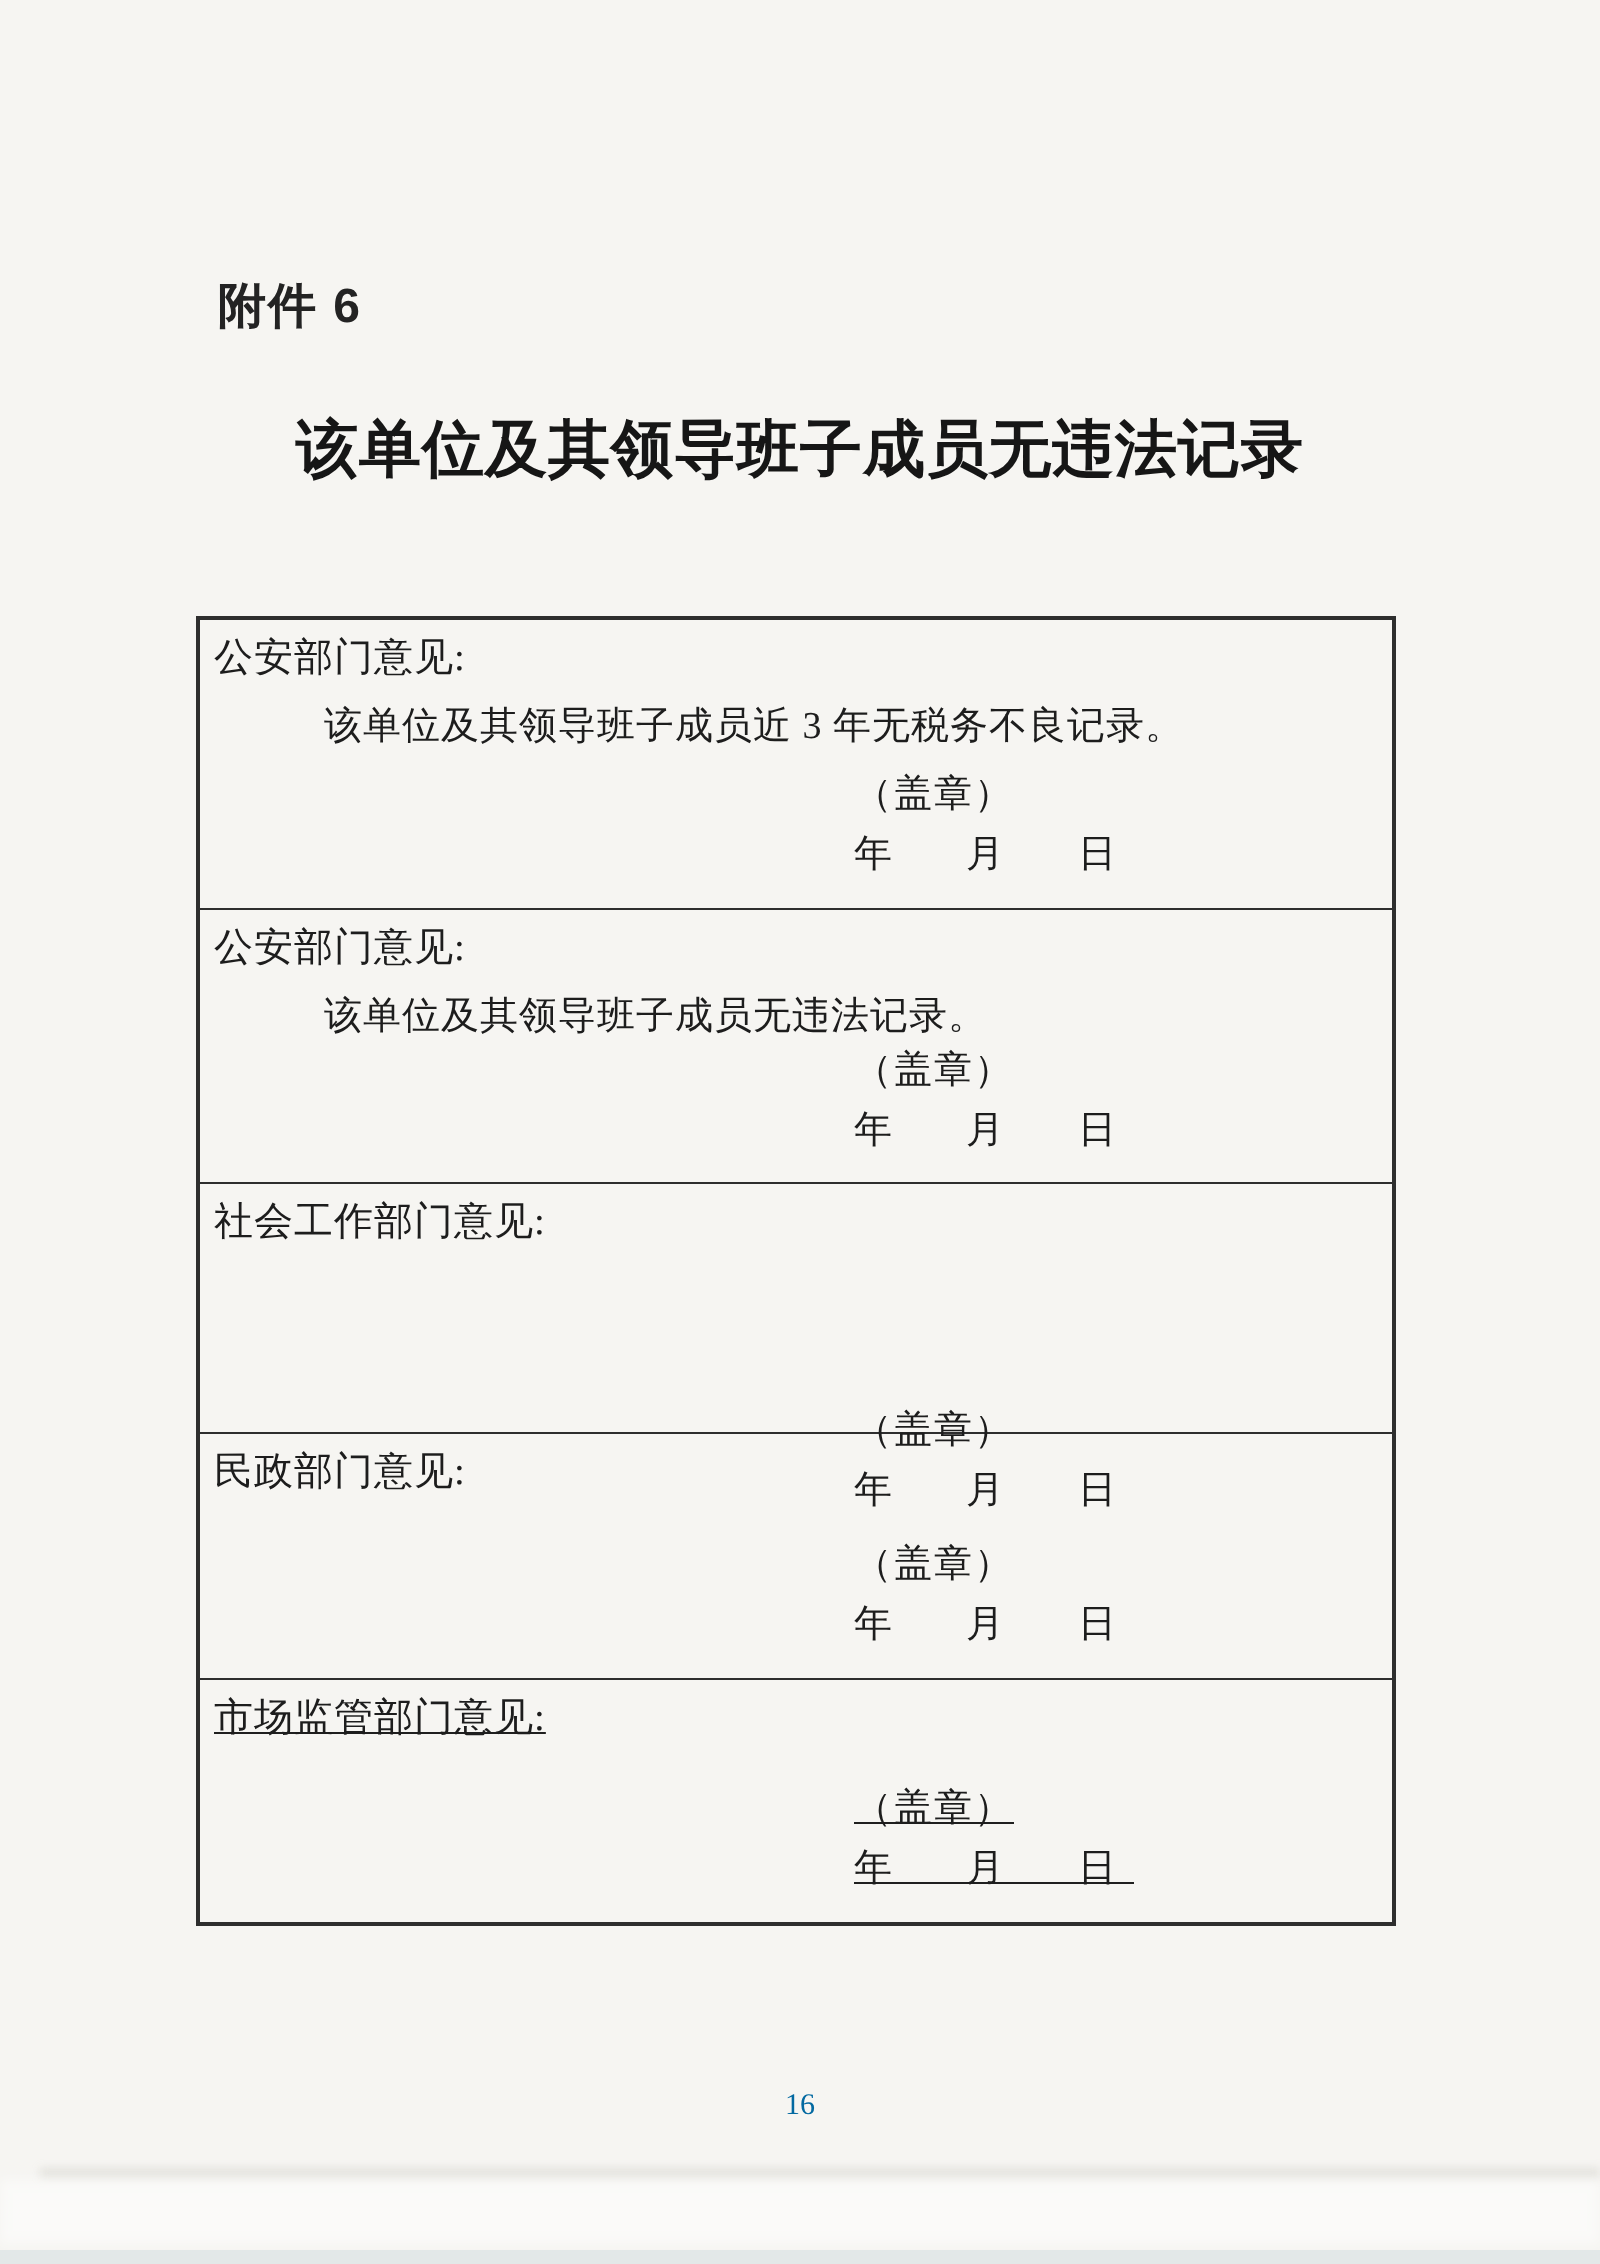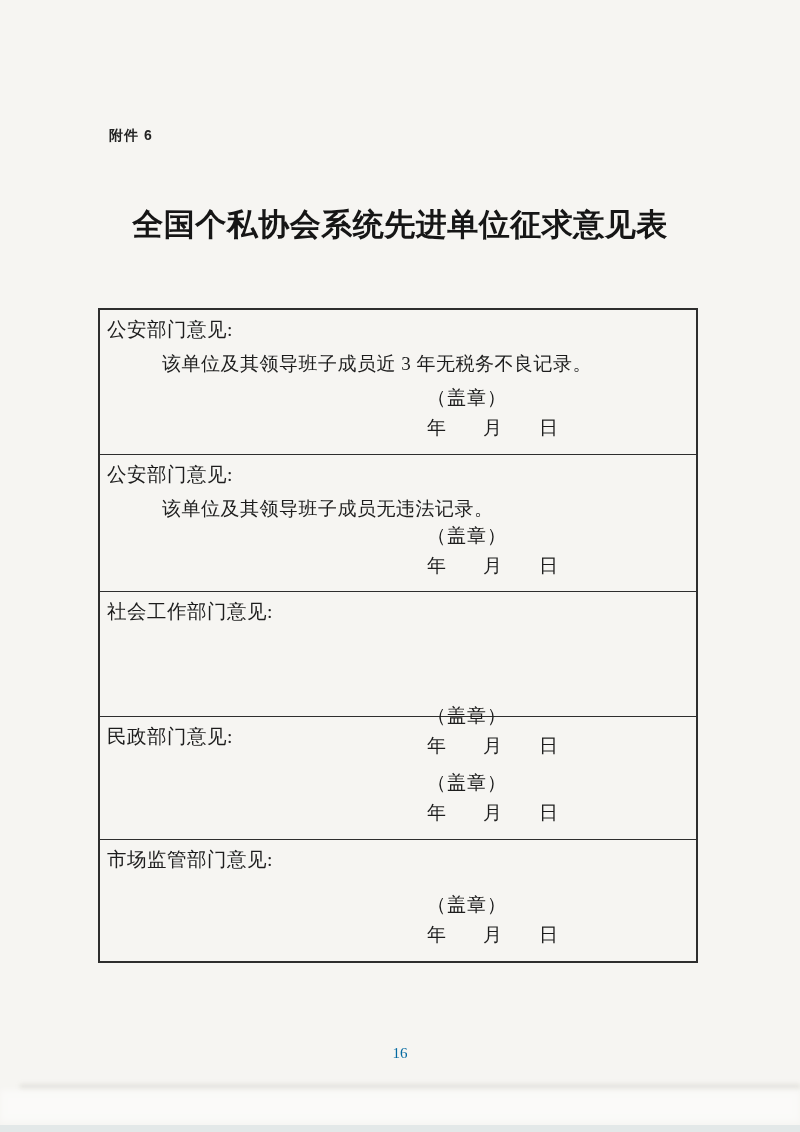--- a/index.html
+++ b/index.html
@@ -9,23 +9,23 @@
   }
   .page{
     position:relative;
     width:800px;height:1132px;
     margin:0 auto;
     background:#f6f5f2;
     color:#1f1f1f;
     overflow:hidden;
   }
   .attachment{
-    position:absolute;left:99px;top:127px;
+    position:absolute;left:99px;top:137px;
     font-family:"Liberation Sans","DejaVu Sans",sans-serif;
-    font-weight:600;font-size:14px;letter-spacing:1px;
+    font-weight:600;font-size:24px;letter-spacing:1px;
     color:#232323;
     padding-left:10px;
   }
   .title{
     position:absolute;left:0;top:204px;width:100%;
     text-align:center;
     font-size:31px;font-weight:bold;letter-spacing:0.5px;
     color:#161616;
   }
   .unit-line{
@@ -50,21 +50,21 @@
   .form-row{
     box-sizing:border-box;
     border-bottom:1.5px solid #2e2e2e;
     padding:7px 10px 11px 7px;
     display:flex;flex-direction:column;
   }
   .fr1{height:145px;}
   .fr2{height:137px;}
   .fr3{height:125px;gap:34px;}
   .fr4{height:123px;}
-  .fr5{height:121px;border-bottom:none;}
+  .fr5{height:121px;border-bottom:none;text-decoration:underline;}
   .section-label{
     font-size:19.5px;line-height:25px;color:#1d1d1d;
     letter-spacing:0.5px;
   }
   .section-statement{
     margin-top:9px;padding-left:55px;
     font-size:19px;line-height:25px;color:#1d1d1d;
     letter-spacing:0.5px;
   }
   .stamp-block{
@@ -101,21 +101,21 @@
     background:#e3e8e8;
   }
 </style>
 </head>
 <body>
 
 <div class="page">
 
   <div class="attachment">附件 6</div>
 
-  <div class="title">全国个私协会系统先进单位征求意见表</div>
+  <div class="title">该单位及其领导班子成员无违法记录</div>
 
 
   <div class="form-table">
 
     <div class="form-row fr1">
       <div class="section-label">公安部门意见:</div>
       <div class="section-statement">该单位及其领导班子成员近 3 年无税务不良记录。</div>
       <div class="stamp-block">
         <div class="stamp-line">（盖章）</div>
         <div class="date-line">年　月　日</div>

